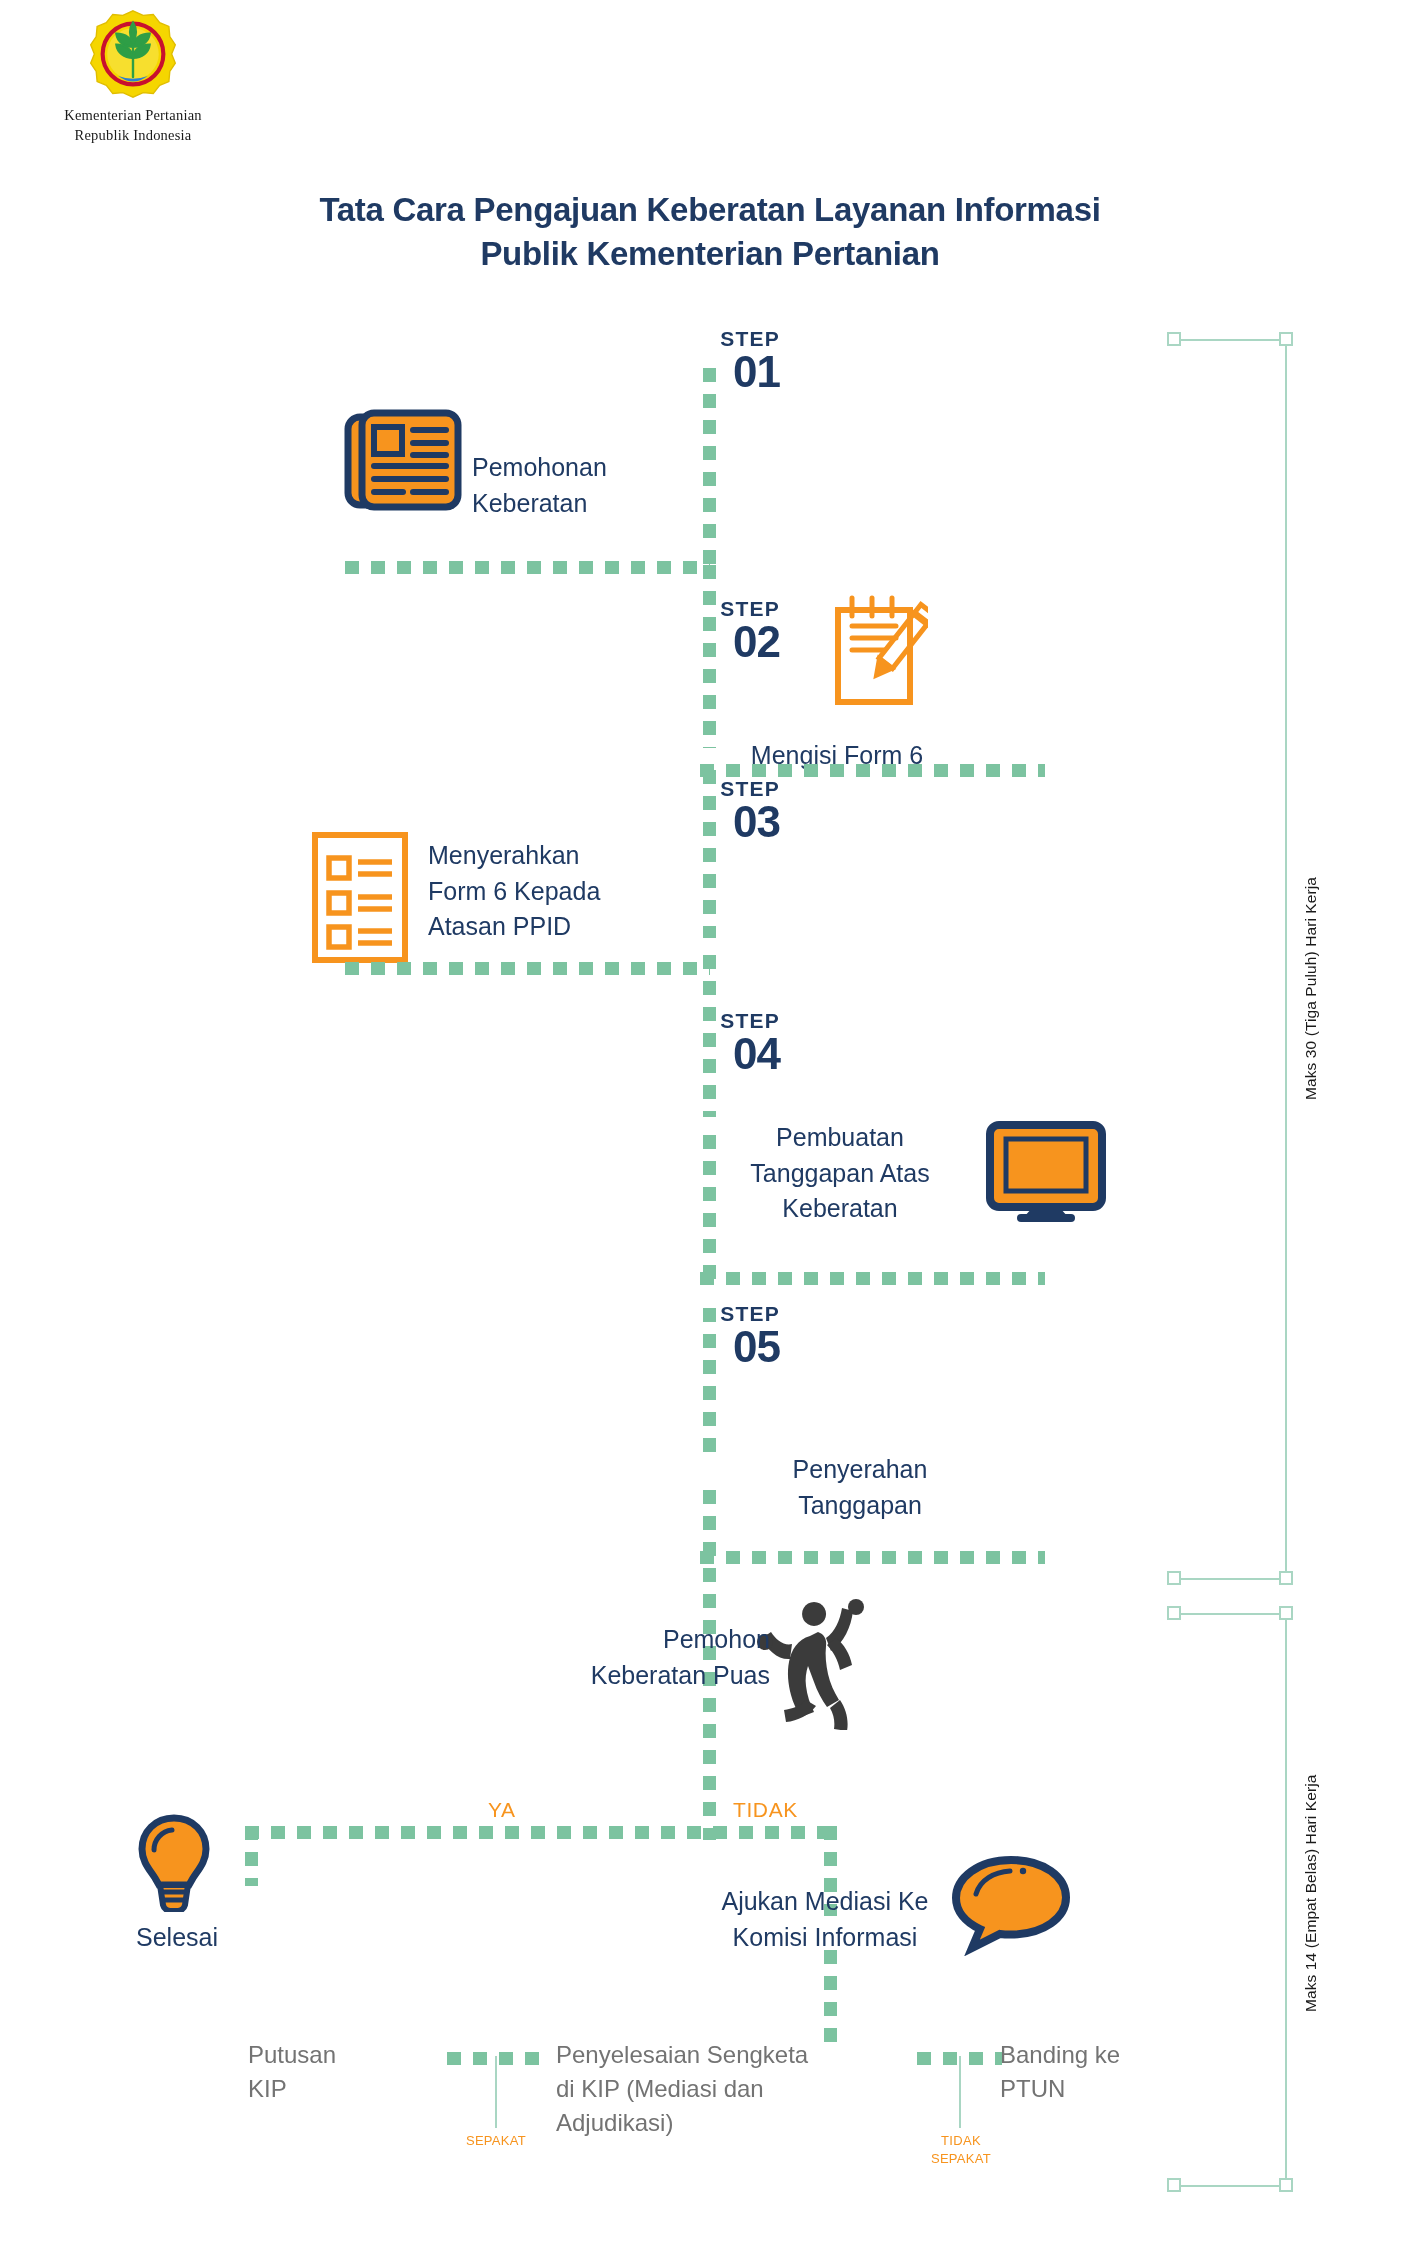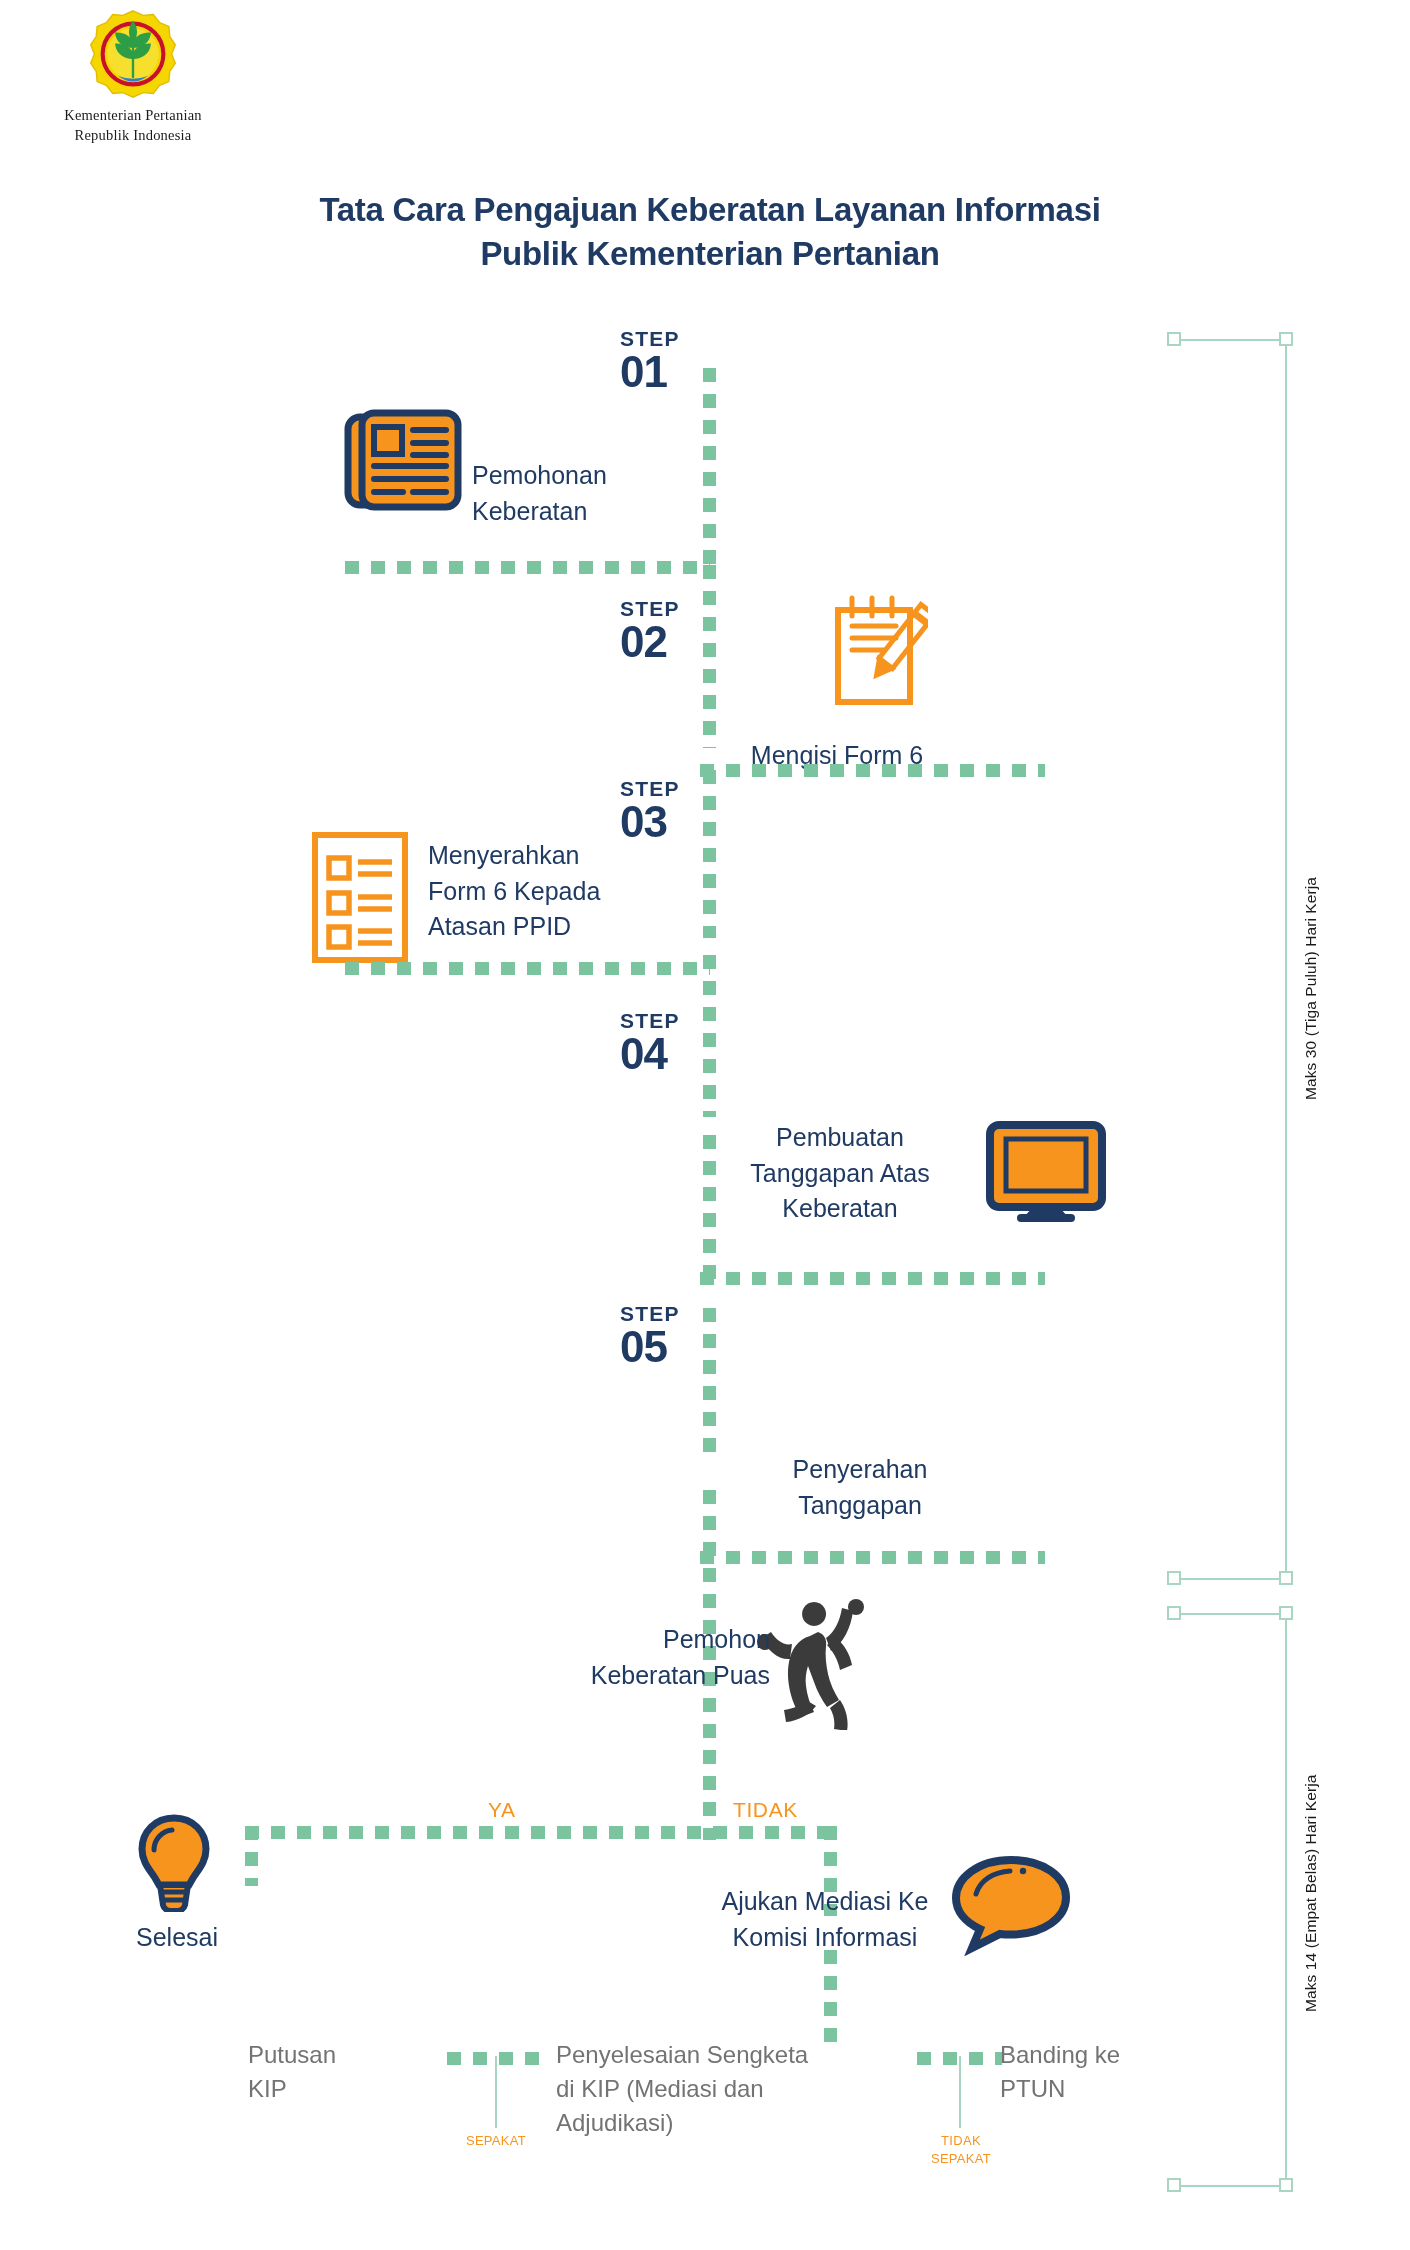--- a/index.html
+++ b/index.html
@@ -18,21 +18,21 @@
   }
 
   
   #title{
     left:180px;top:188px;width:1060px;text-align:center;
     color:#1f3a63;font-weight:bold;font-size:33px;line-height:1.33;
     letter-spacing:-0.3px;
   }
 
   
-  .step-marker{width:160px;text-align:left;color:#1f3a63;}
+  .step-marker{width:160px;text-align:right;color:#1f3a63;}
   .step-marker .step-word{font-size:21px;font-weight:bold;letter-spacing:1.2px;line-height:1;}
   .step-marker .step-num{font-size:44px;font-weight:bold;line-height:1.02;letter-spacing:-1px;margin-top:1px;}
 
   
   .dash-v{
     width:13px;
     background-image:linear-gradient(#7cc3a0 52%, rgba(255,255,255,0) 0%);
     background-position:left top;
     background-size:13px 26px;
     background-repeat:repeat-y;
@@ -117,21 +117,21 @@
       <path d="M70 25 H103"></path>
         <path d="M70 38 H103"></path>
         <path d="M70 50 H103"></path>
       <path d="M31 61 H103"></path>
         <path d="M31 74 H103"></path>
       <path d="M31 87 H60"></path>
         <path d="M70 87 H103"></path>
     </g>
   </svg>
 
-  <div class="abs node-text l" style="left:472px;top:450px;width:210px;margin-top:8px;">
+  <div class="abs node-text l" style="left:472px;top:450px;width:210px;">
     <div>Pemohonan</div>
     <div>Keberatan</div>
   </div>
   <div class="abs dash-h" style="left:345px;top:561px;width:365px;"></div>
 
   <div class="abs step-marker" style="left:620px;top:598px;">
     <div class="step-word">STEP</div>
     <div class="step-num">02</div>
   </div>
 

